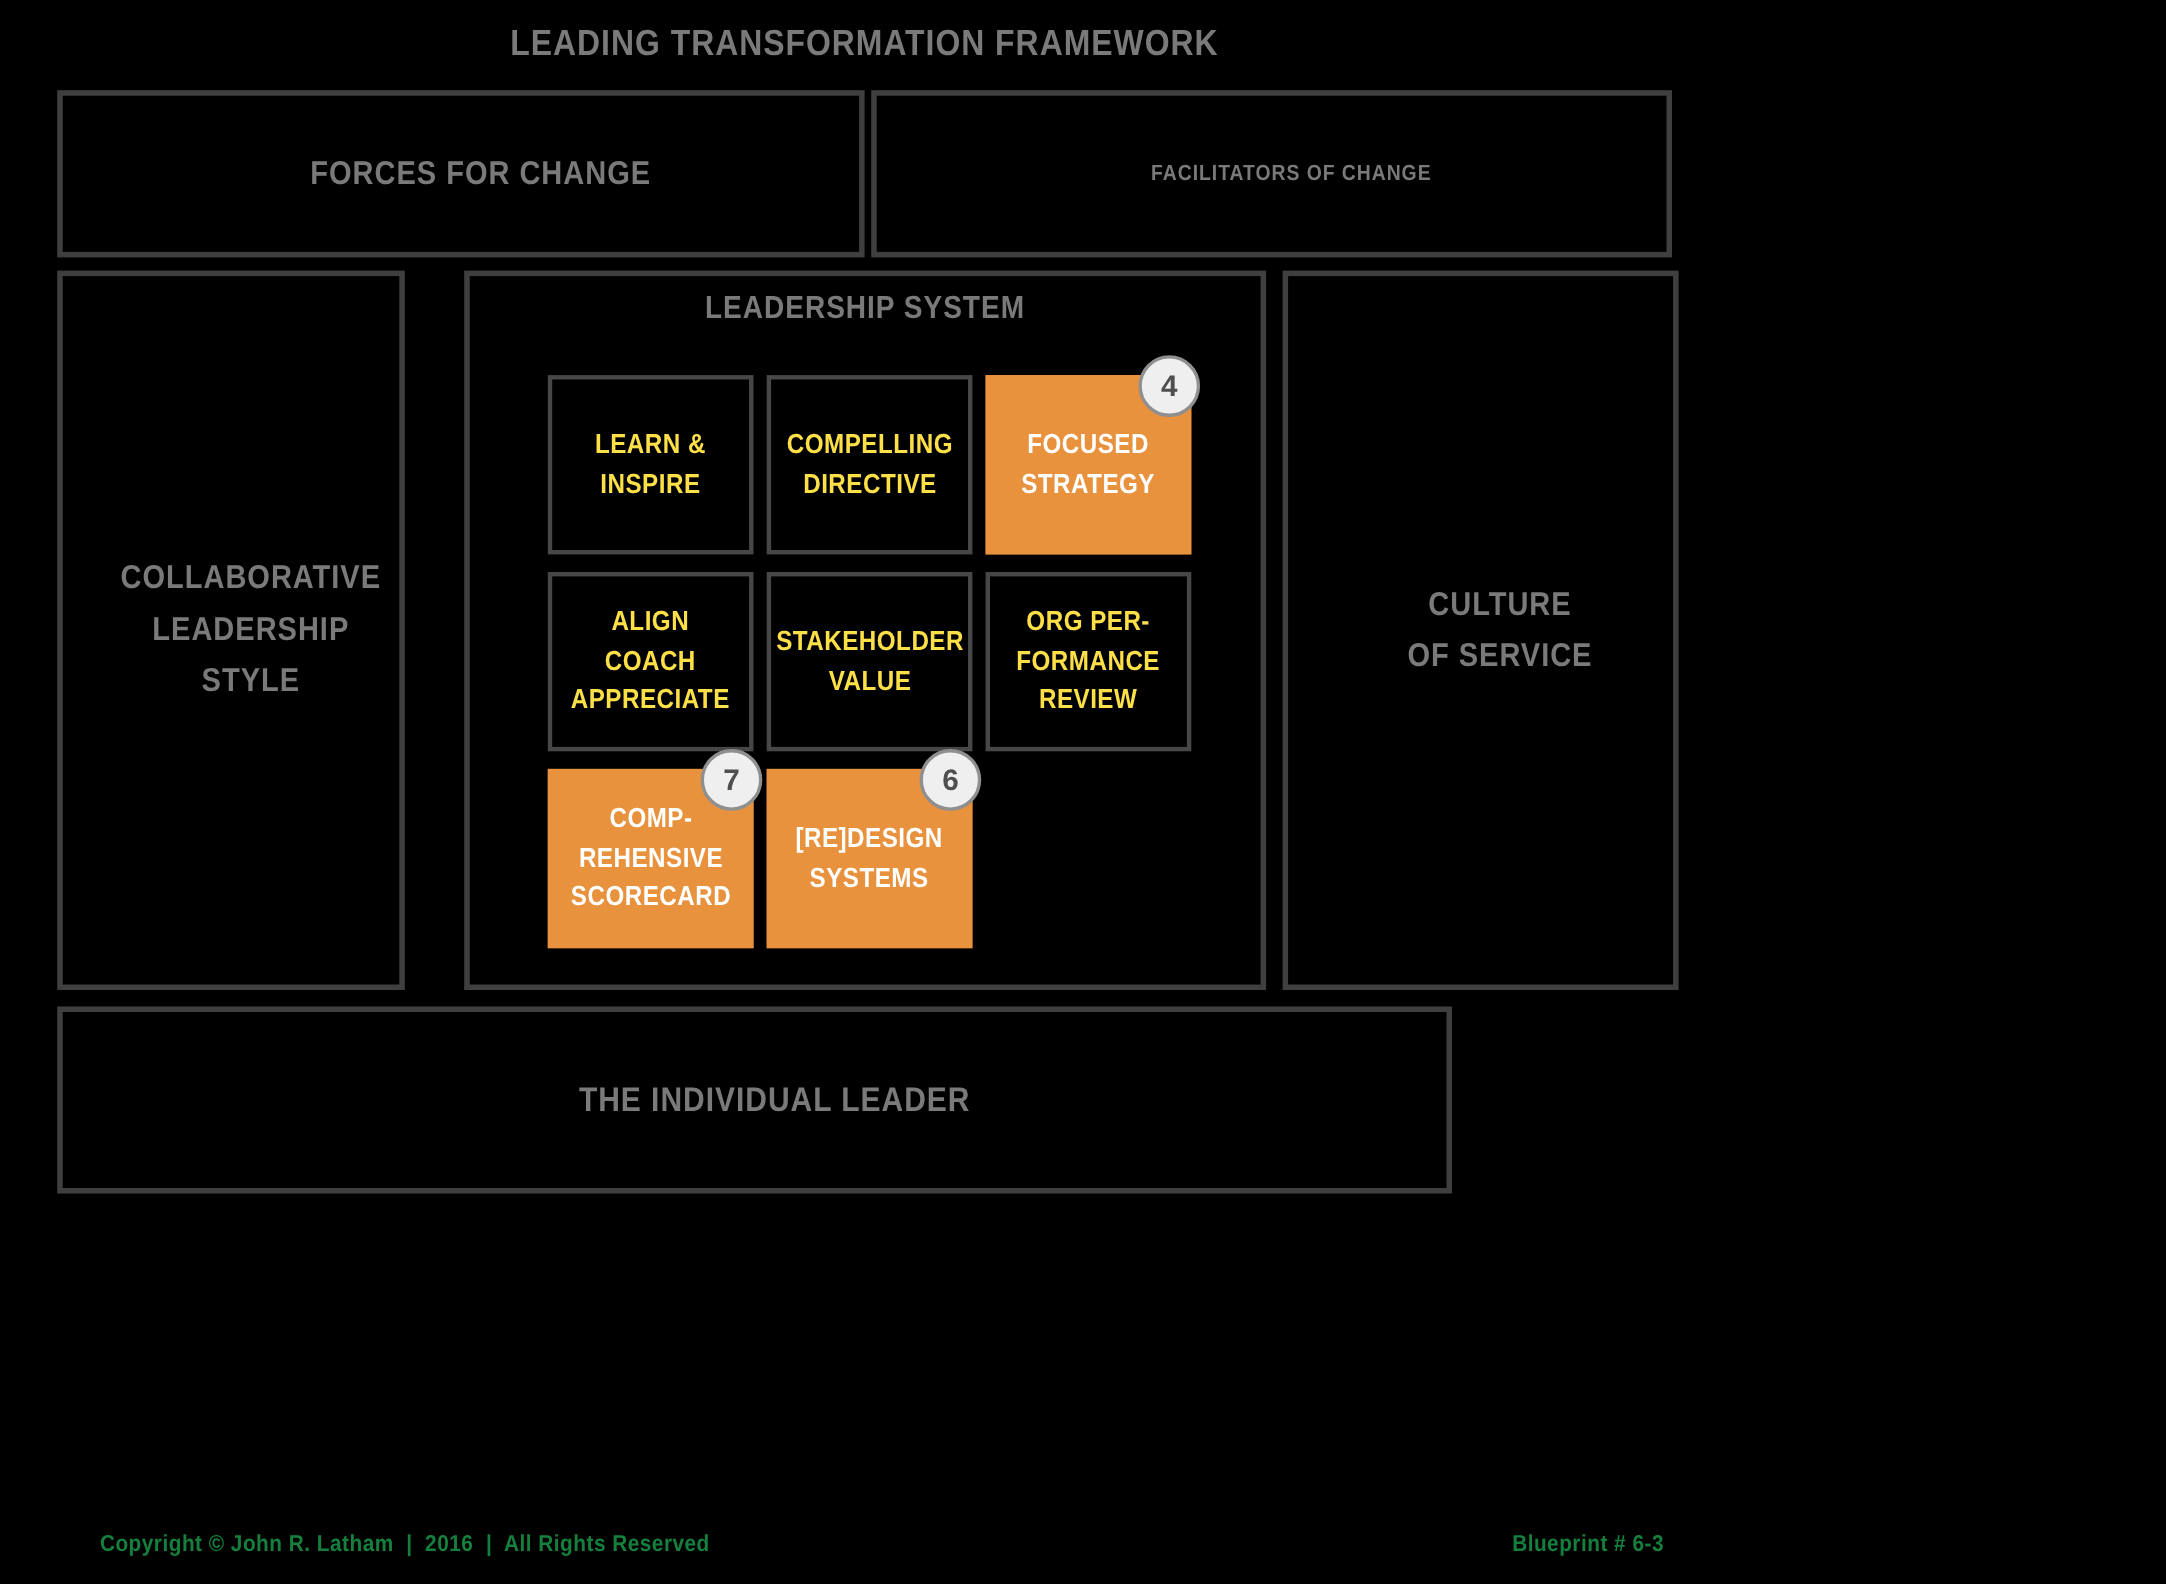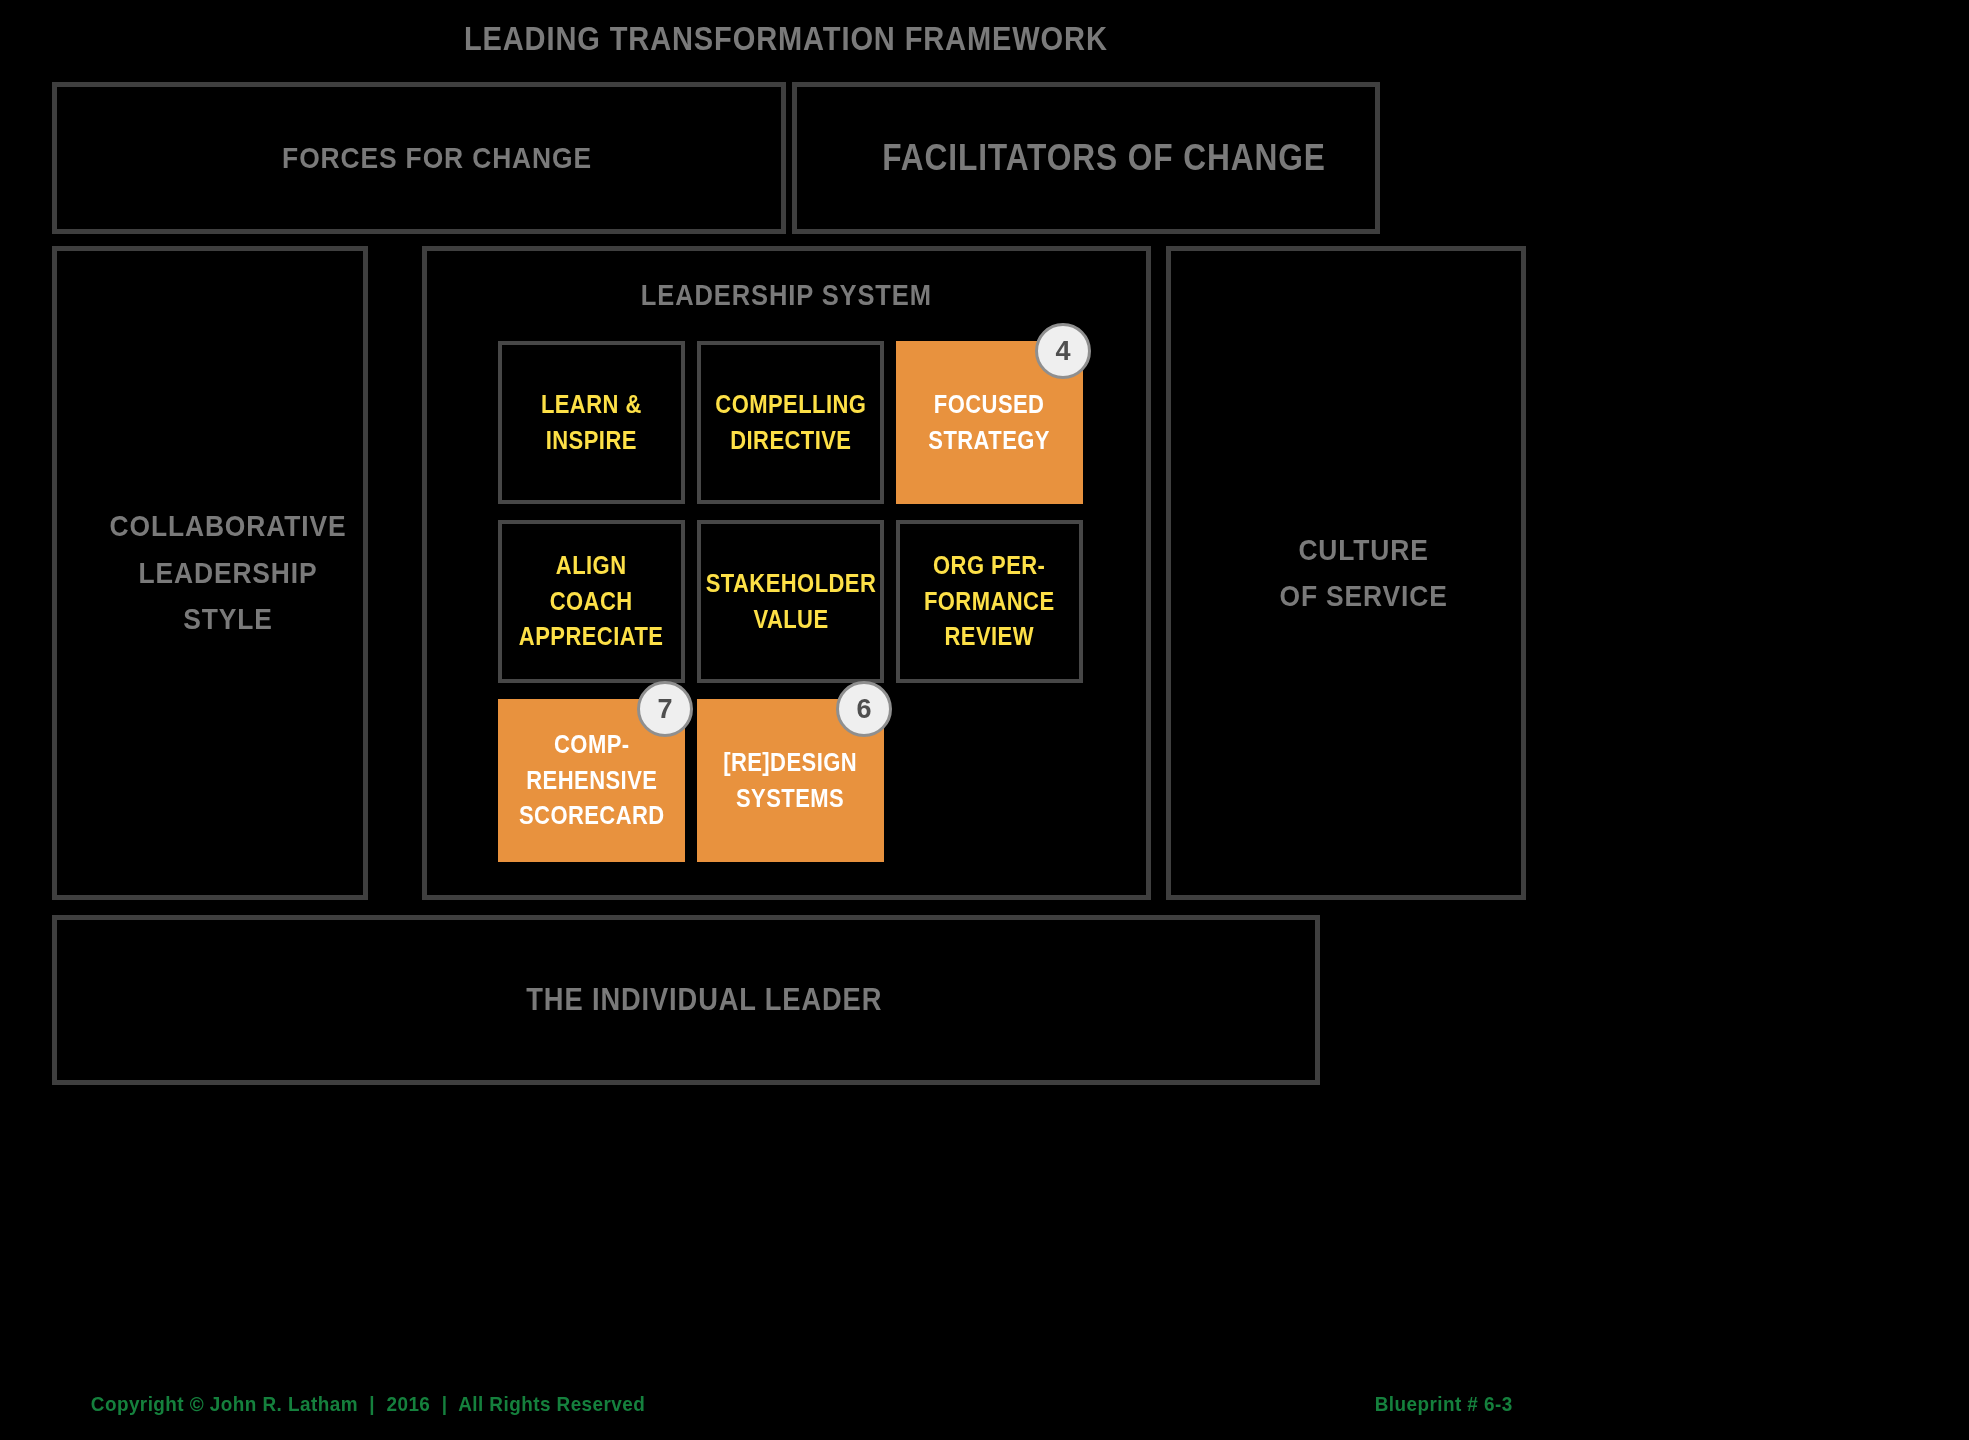--- a/index.html
+++ b/index.html
@@ -20,28 +20,28 @@
     letter-spacing:1px; color:var(--text_gray,#7A7A7A);
   }
 
   .box {
     position:absolute; border:5px solid var(--border_gray,#3F3F3F);
     display:flex; align-items:center; justify-content:center;
     text-align:center; color:var(--text_gray,#7A7A7A);
     font-weight:700; letter-spacing:1px;padding-left:36px;
   }
   .forces       { left:52px;   top:82px;  width:734px;  height:152px; font-size:30px; }
-  .facilitators { left:792px;  top:82px;  width:588px;  height:152px; font-size:36px; }
+  .facilitators { left:792px;  top:82px;  width:728px;  height:152px; font-size:20px; }
   .collab       { left:52px;   top:246px; width:316px;  height:654px; font-size:30px; line-height:1.55; }
   .leadership   { left:422px;  top:246px; width:729px;  height:654px; display:block; }
   .culture      { left:1166px; top:246px; width:360px;  height:654px; font-size:30px; line-height:1.55; }
   .individual   { left:52px;   top:915px; width:1268px; height:170px; font-size:31px; }
 
   .ls-title {
-    position:absolute; left:0; top:28px; width:100%;
+    position:absolute; left:0; top:13px; width:100%;
     text-align:center; font-size:29px; font-weight:700;
     letter-spacing:1px; color:var(--text_gray,#7A7A7A);
   }
 
   .grid {
     position:absolute; left:71px; top:90px;
     display:grid; grid-template-columns:repeat(3,187px);
     grid-auto-rows:163px; column-gap:12px; row-gap:16px;
   }
 

